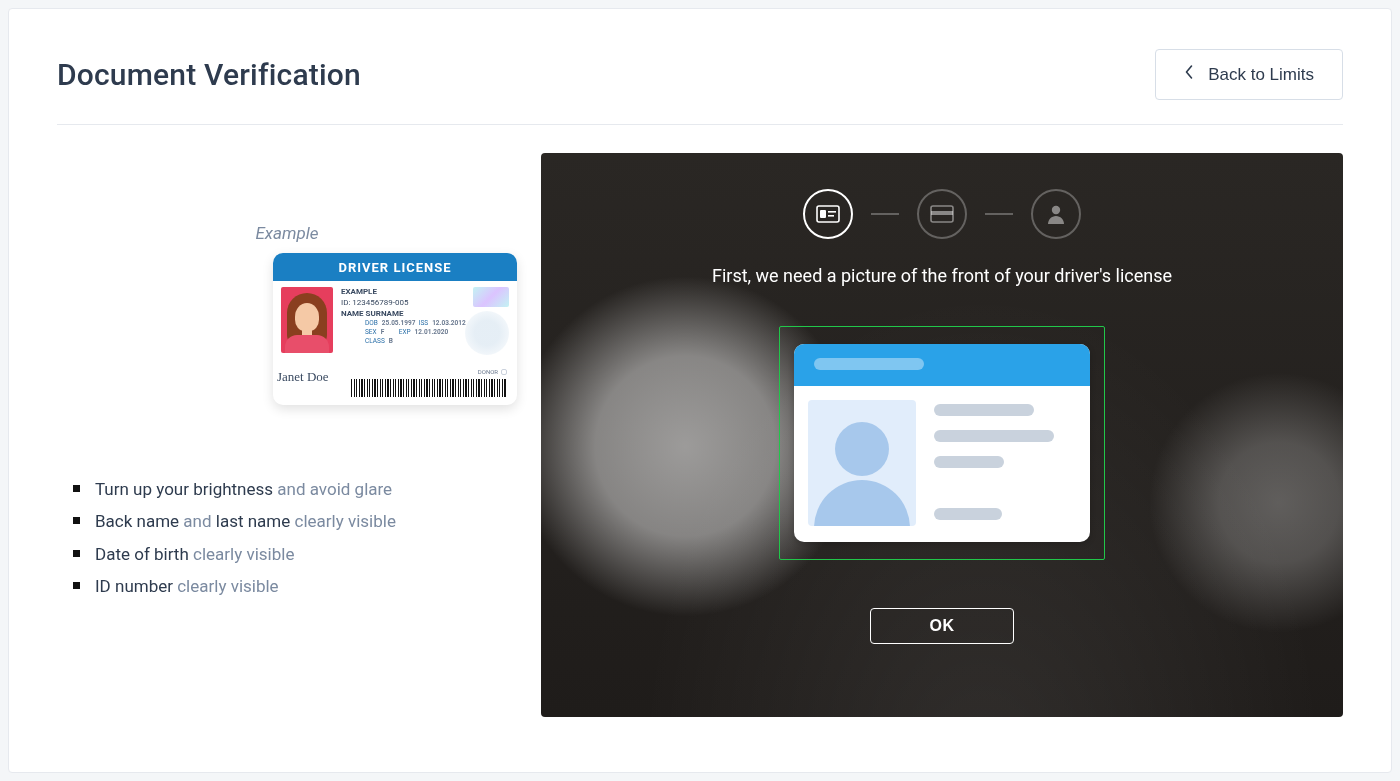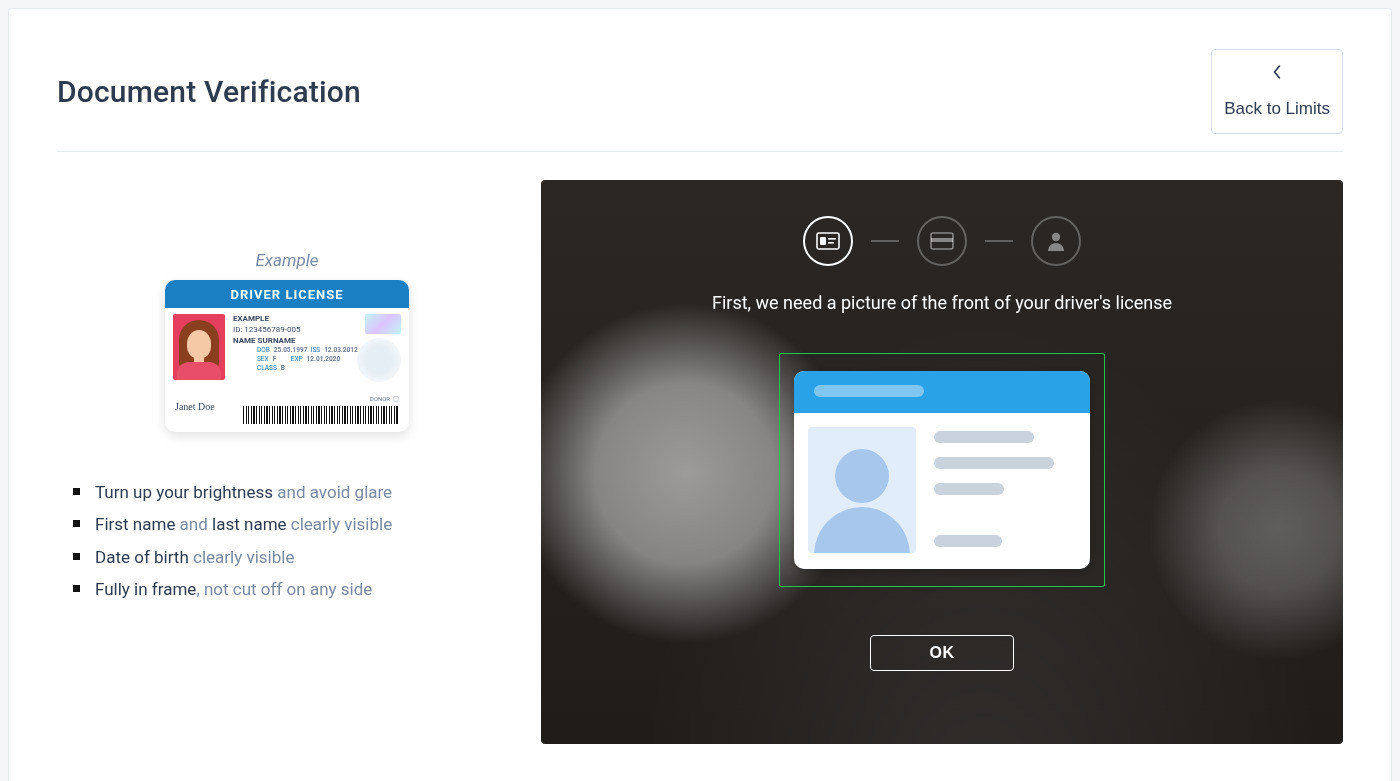--- a/index.html
+++ b/index.html
@@ -15,40 +15,39 @@
     border: 1px solid #e6e9ee;
     border-radius: 4px;
     width: 100%;
     min-height: 765px;
     padding: 40px 48px 40px 48px;
   }
   .header-row {
     display: flex;
     justify-content: space-between;
     align-items: center;
-    margin-bottom: 17px;
+    margin-bottom: 24px;
   }
   .page-title {
     font-size: 30px;
     font-weight: 500;
     color: #2e3b4e;
     letter-spacing: 0.2px;
   }
   .back-btn {
     display: inline-flex;
     align-items: center;
     gap: 14px;
     border: 1px solid #d7dee7;
     border-radius: 4px;
     background: #fff;
-    padding: 14px 12px;
+    padding: 14px 28px;
     font-size: 17px;
     color: #2e3b4e;
     cursor: pointer;
-    flex-direction: column;
   }
   .back-btn svg { width: 10px; height: 16px; stroke: #2e3b4e; }
   .divider {
     border: none;
     border-top: 1px solid #e6e9ee;
     margin-bottom: 28px;
   }
   .content-row {
     display: flex;
     gap: 24px;
@@ -59,22 +58,22 @@
   }
   .example-label {
     text-align: center;
     color: #7b8aa0;
     font-style: italic;
     font-size: 17px;
     margin-bottom: 10px;
   }
   .sample-card-wrap {
     display: flex;
-    justify-content: center;
-    margin-bottom: 44px;
+    justify-content: flex-end;
+    margin-bottom: 68px;
   }
   .sample-card {
     width: 244px;
     height: 152px;
     background: #fff;
     border-radius: 10px;
     box-shadow: 0 4px 12px rgba(0,0,0,0.12);
     overflow: hidden;
     position: relative;
   }
@@ -147,23 +146,23 @@
   .sample-info .globe {
     position:absolute; top:24px; right:0; width:44px; height:44px;
     border-radius:50%;
     background: radial-gradient(circle at 50% 50%, #dfeaf3 40%, #eef4f9 70%);
     opacity:0.8;
   }
   .sample-info .row b { font-weight:700; }
   .sample-info .tiny { font-size:6.5px; color:#6b7a90;padding-left:24px; }
   .sample-info .tiny span { color:#2a6fa8; margin-right:4px; }
   .sample-sign {
-    position:absolute; bottom:20px; left:10px;
+    position:absolute; bottom:20px; left:4px;
     font-family: "Brush Script MT","Segoe Script",cursive;
-    font-size:10px; color:#3a4a61;
+    font-size:13px; color:#3a4a61;
   }
   .sample-barcode {
     position:absolute; bottom:8px; left:78px; right:10px; height:18px;
     background: repeating-linear-gradient(90deg,#111 0,#111 1.2px,#fff 1.2px,#fff 2.6px);
   }
   .sample-donor {
     position:absolute; bottom:30px; right:10px;
     font-size:6px; color:#6b7a90; display:flex; align-items:center; gap:3px;
   }
   .sample-donor .dot { width:6px;height:6px;border:1px solid #cbd2dd;border-radius:2px;display:inline-block;}
@@ -342,23 +341,23 @@
               <span>DONOR</span>
               <span class="dot"></span>
             </div>
           <div class="sample-sign">Janet Doe</div>
           <div class="sample-barcode"></div>
         </div>
       </div>
 
       <ul class="tips">
         <li><strong>Turn up your brightness</strong><span> and avoid glare</span></li>
-        <li><strong>First name</strong><span> and </span><strong>last name</strong><span> clearly visible</span></li>
+        <li><strong>Back name</strong><span> and </span><strong>last name</strong><span> clearly visible</span></li>
         <li><strong>Date of birth</strong><span> clearly visible</span></li>
-        <li><strong>Fully in frame</strong><span>, not cut off on any side</span></li>
+        <li><strong>ID number</strong><span> clearly visible</span></li>
       </ul>
     </div>
 
     <div class="right-col">
       <div class="camera-panel">
 
         <div class="steps">
           <div class="step active">
             <svg width="24" height="18" viewBox="0 0 24 18">
                 <rect x="1" y="1" width="22" height="16" rx="2" stroke="#fff" stroke-width="1.6"></rect>

